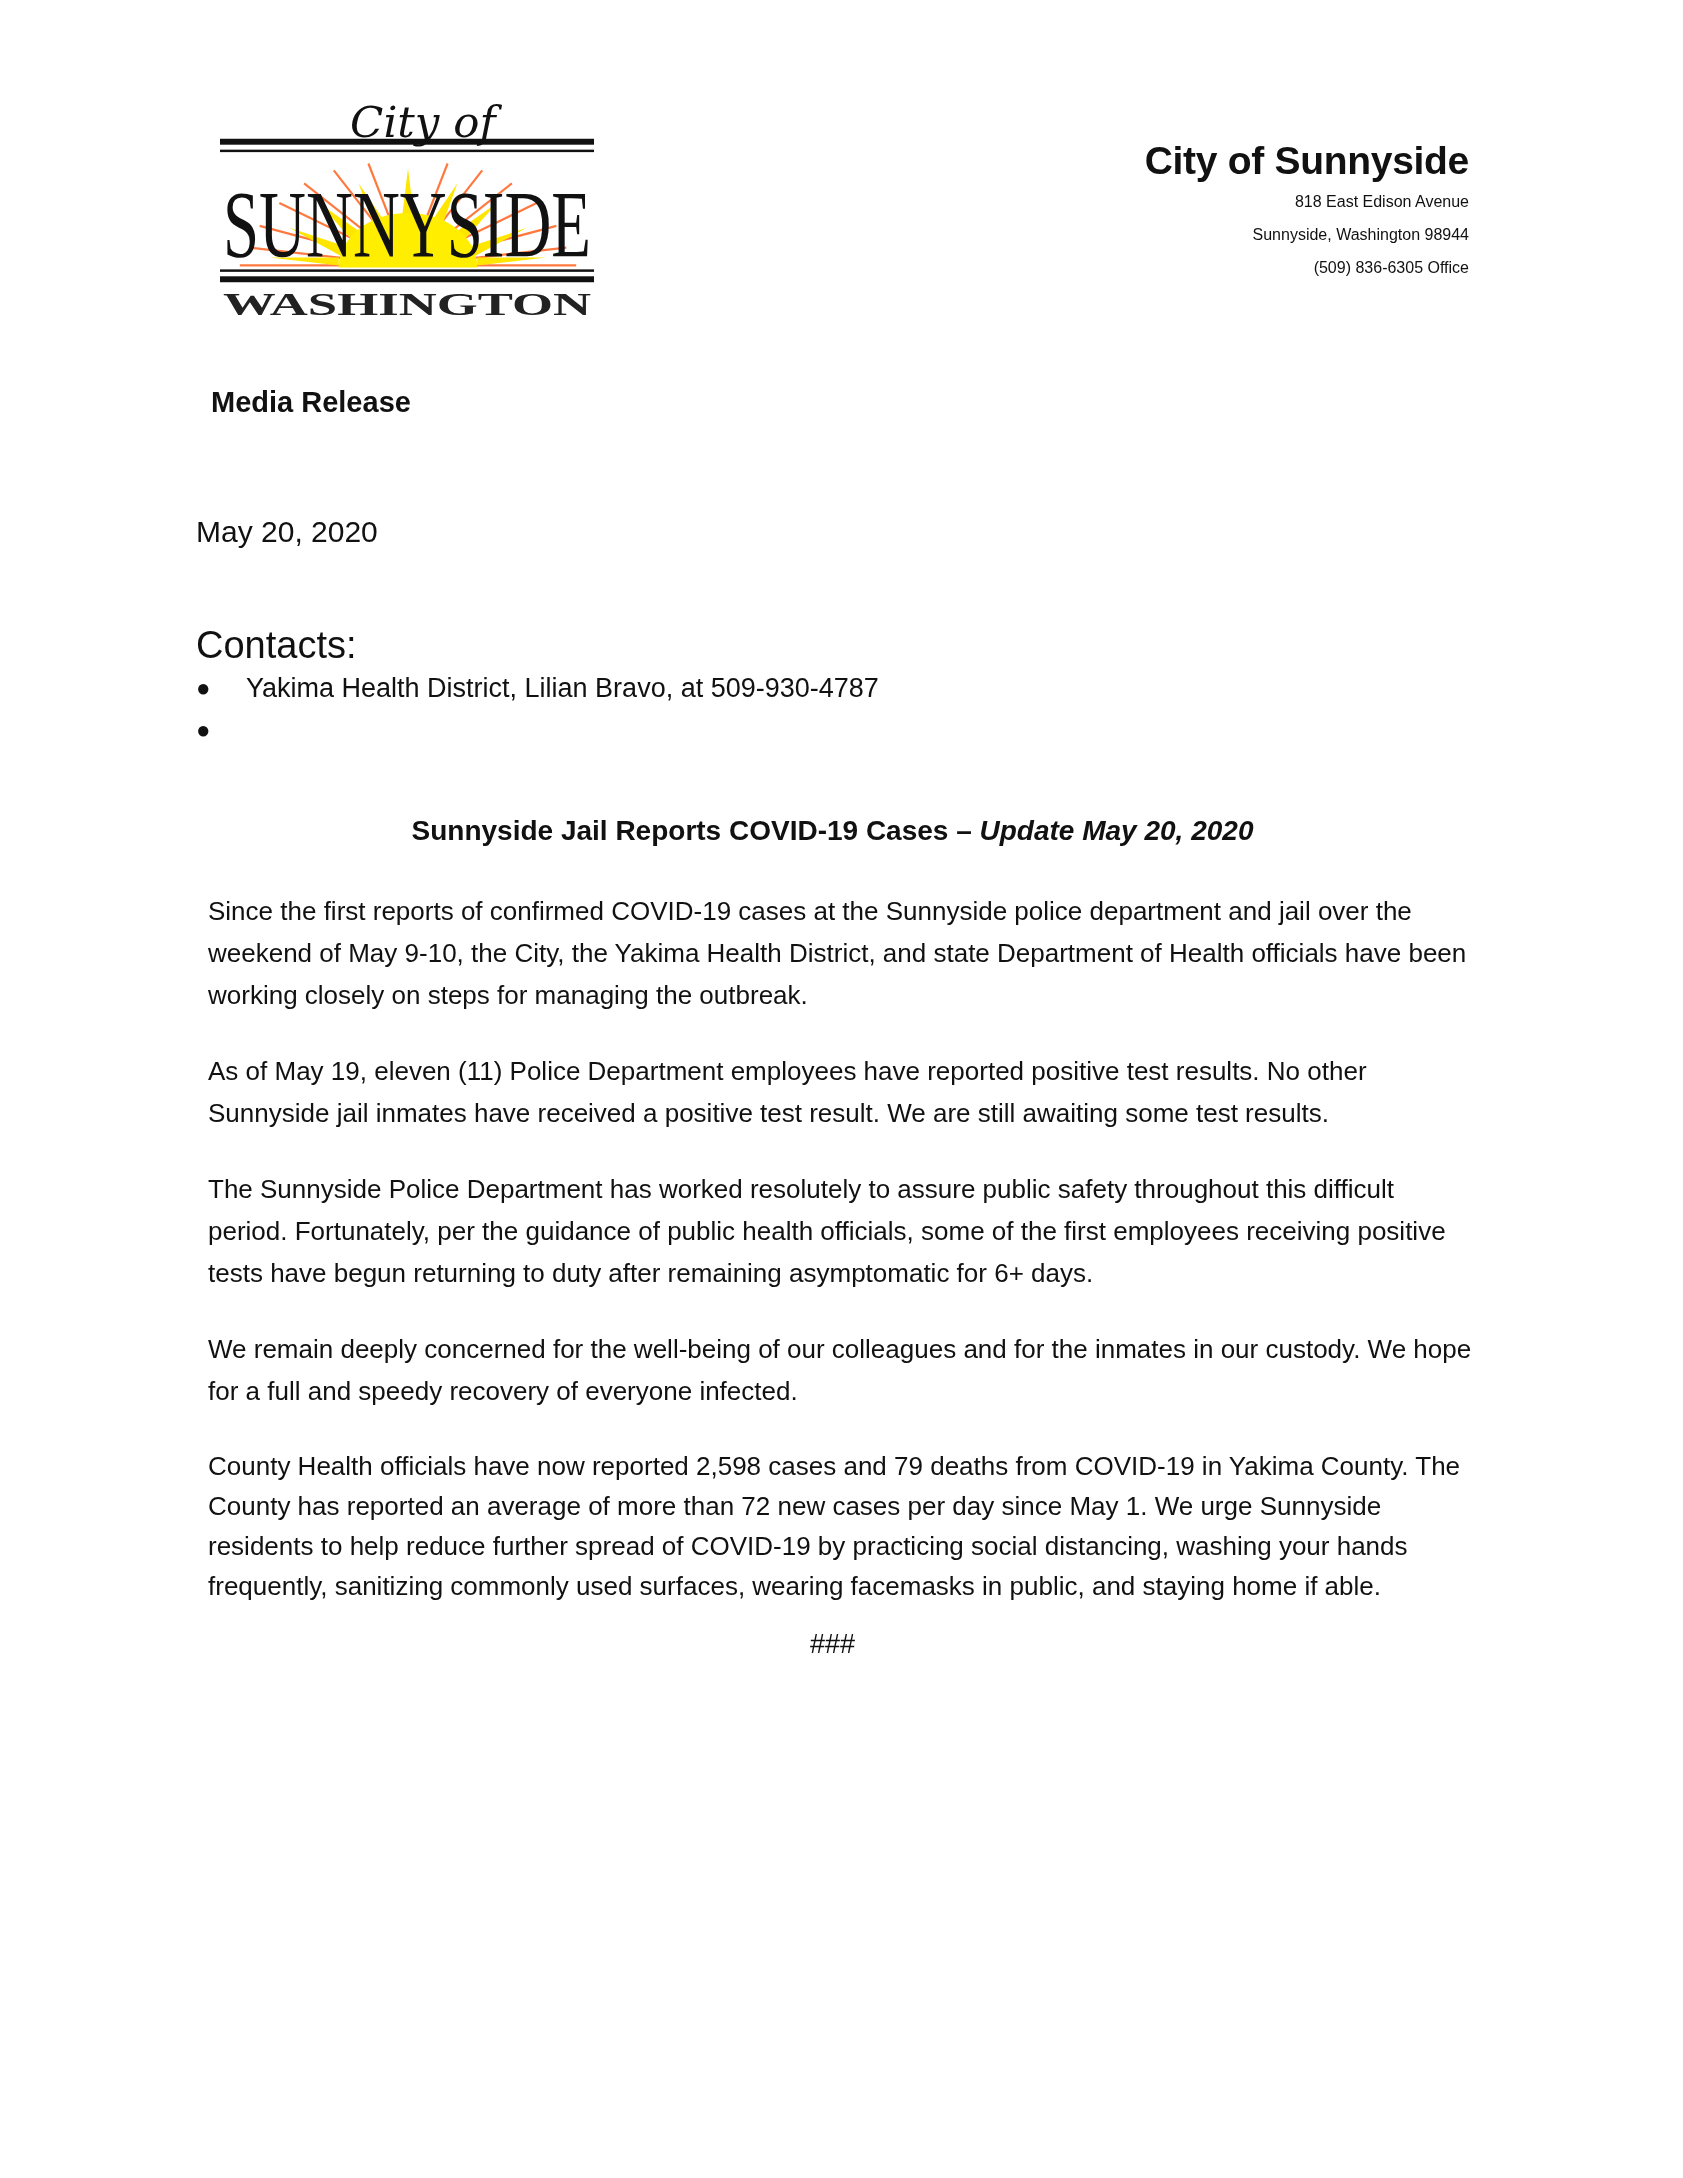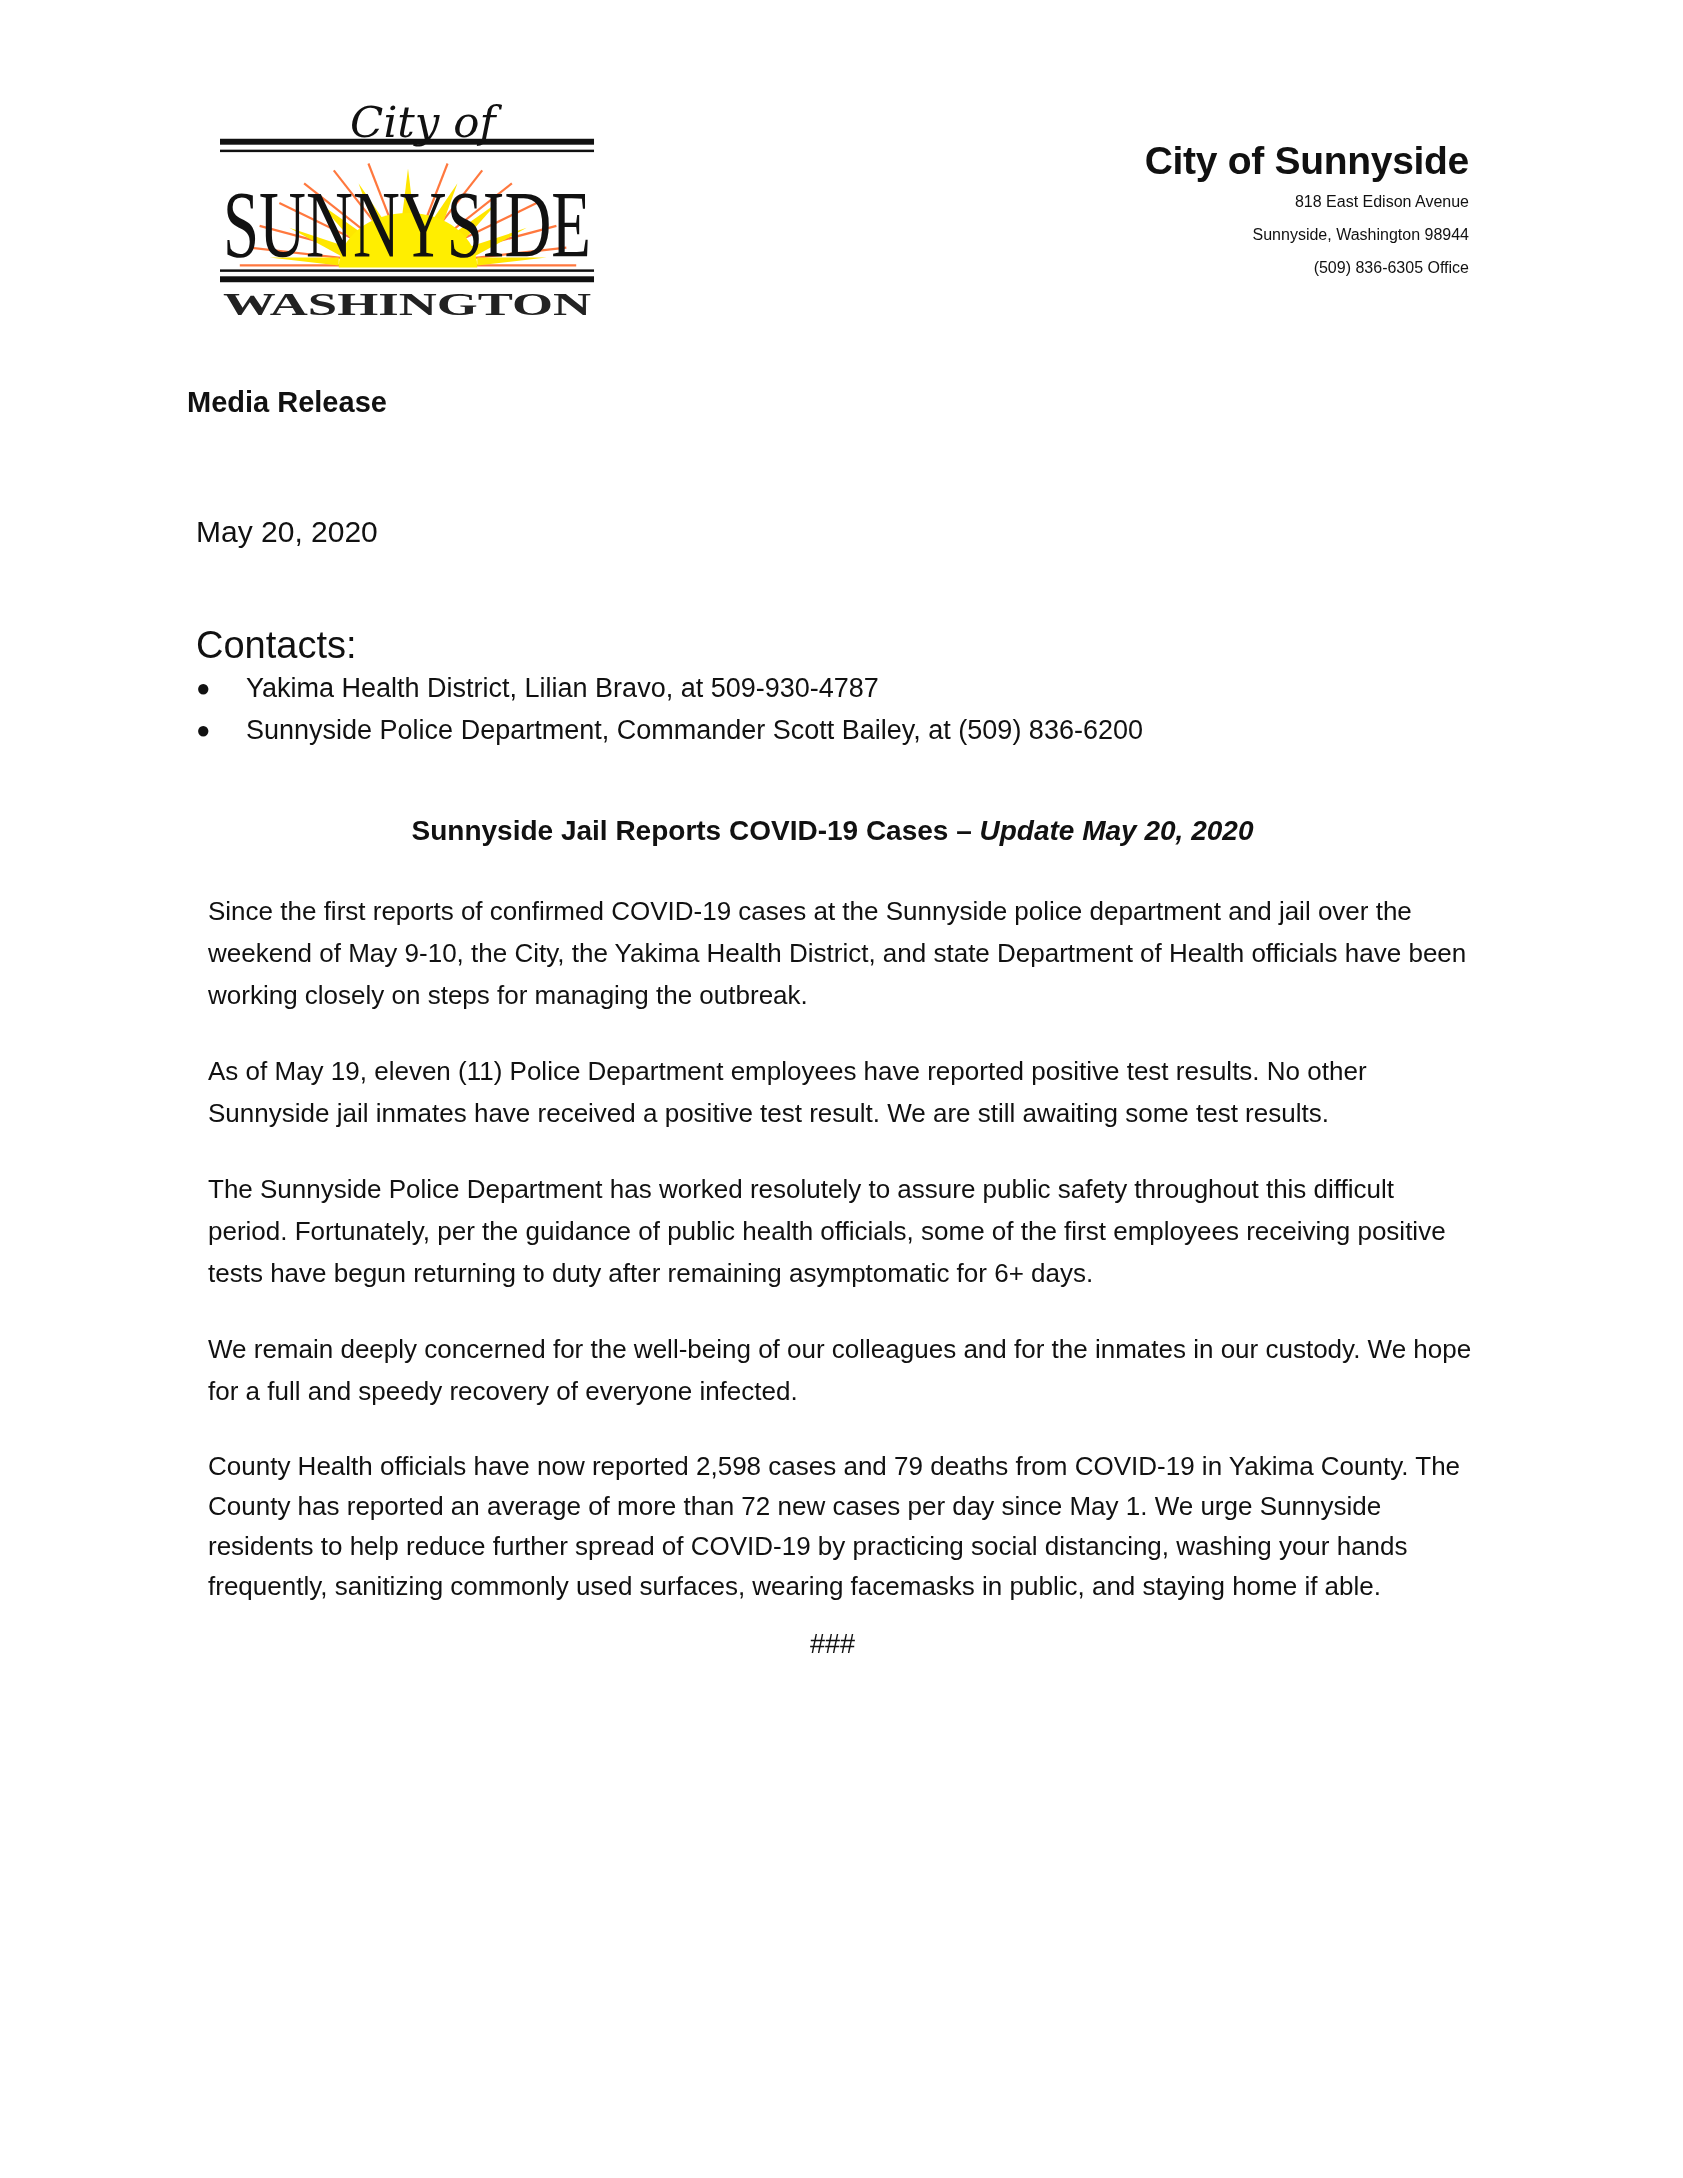--- a/index.html
+++ b/index.html
@@ -3,21 +3,21 @@
 <meta charset="utf-8">
 <style>
   html, body { margin: 0; padding: 0; background: #ffffff; }
   body { width: 1683px; height: 2178px; position: relative; overflow: hidden;
          font-family: "Liberation Sans", "DejaVu Sans", sans-serif; color: #111; }
   .abs { position: absolute; }
   .logo { left: 220px; top: 99px; width: 376px; height: 223px; }
   .org-block { right: 214px; top: 137px; text-align: right; }
   .org-name { font-size: 39px; font-weight: bold; line-height: 48px; letter-spacing: -0.3px; }
   .org-line { font-size: 16px; line-height: 33px; }
-  .media-release { left: 187px; top: 386px; font-size: 29px; font-weight: bold; }
+  .media-release { left: 211px; top: 386px; font-size: 29px; font-weight: bold; }
   .date { left: 196px; top: 515px; font-size: 30px; }
   .contacts-label { left: 196px; top: 624px; font-size: 38px; }
   .contacts { left: 196px; top: 667px; margin: 0; padding: 0; list-style: none; }
   .contacts li { font-size: 27px; line-height: 42px; position: relative; padding-left: 50px; white-space: nowrap; }
   .contacts li .bullet { position: absolute; left: 0; top: 0; font-size: 24px; }
   .title { left: 196px; width: 1273px; top: 815px; text-align: center; font-size: 28px; font-weight: bold; white-space: nowrap; }
   .title .update { font-style: italic; }
   .body { left: 196px; width: 1277px; top: 890px; }
   .body p { margin: 0 0 34px 12px; font-size: 26px; line-height: 42px; }
   .body p.last { line-height: 40px; }
@@ -80,21 +80,20 @@
 <div class="abs date">May 20, 2020</div>
 <div class="abs contacts-label">Contacts:</div>
 
 <ul class="abs contacts">
   <li>
     <span class="bullet">●</span>
     <span>Yakima Health District, Lilian Bravo, at 509-930-4787</span>
   </li>
   <li>
     <span class="bullet">●</span>
-    <span>Sunnyside Police Department, Commander Scott Bailey, at (509) 836-6200</span>
   </li>
 </ul>
 
 <div class="abs title">
   <span>Sunnyside Jail Reports COVID-19 Cases – </span><span class="update">Update May 20, 2020</span>
 </div>
 
 <div class="abs body">
   <p>Since the first reports of confirmed COVID-19 cases at the Sunnyside police department and jail over the weekend of May 9-10, the City, the Yakima Health District, and state Department of Health officials have been working closely on steps for managing the outbreak.</p>
   <p>As of May 19, eleven (11) Police Department employees have reported positive test results. No other Sunnyside jail inmates have received a positive test result. We are still awaiting some test results.</p>

